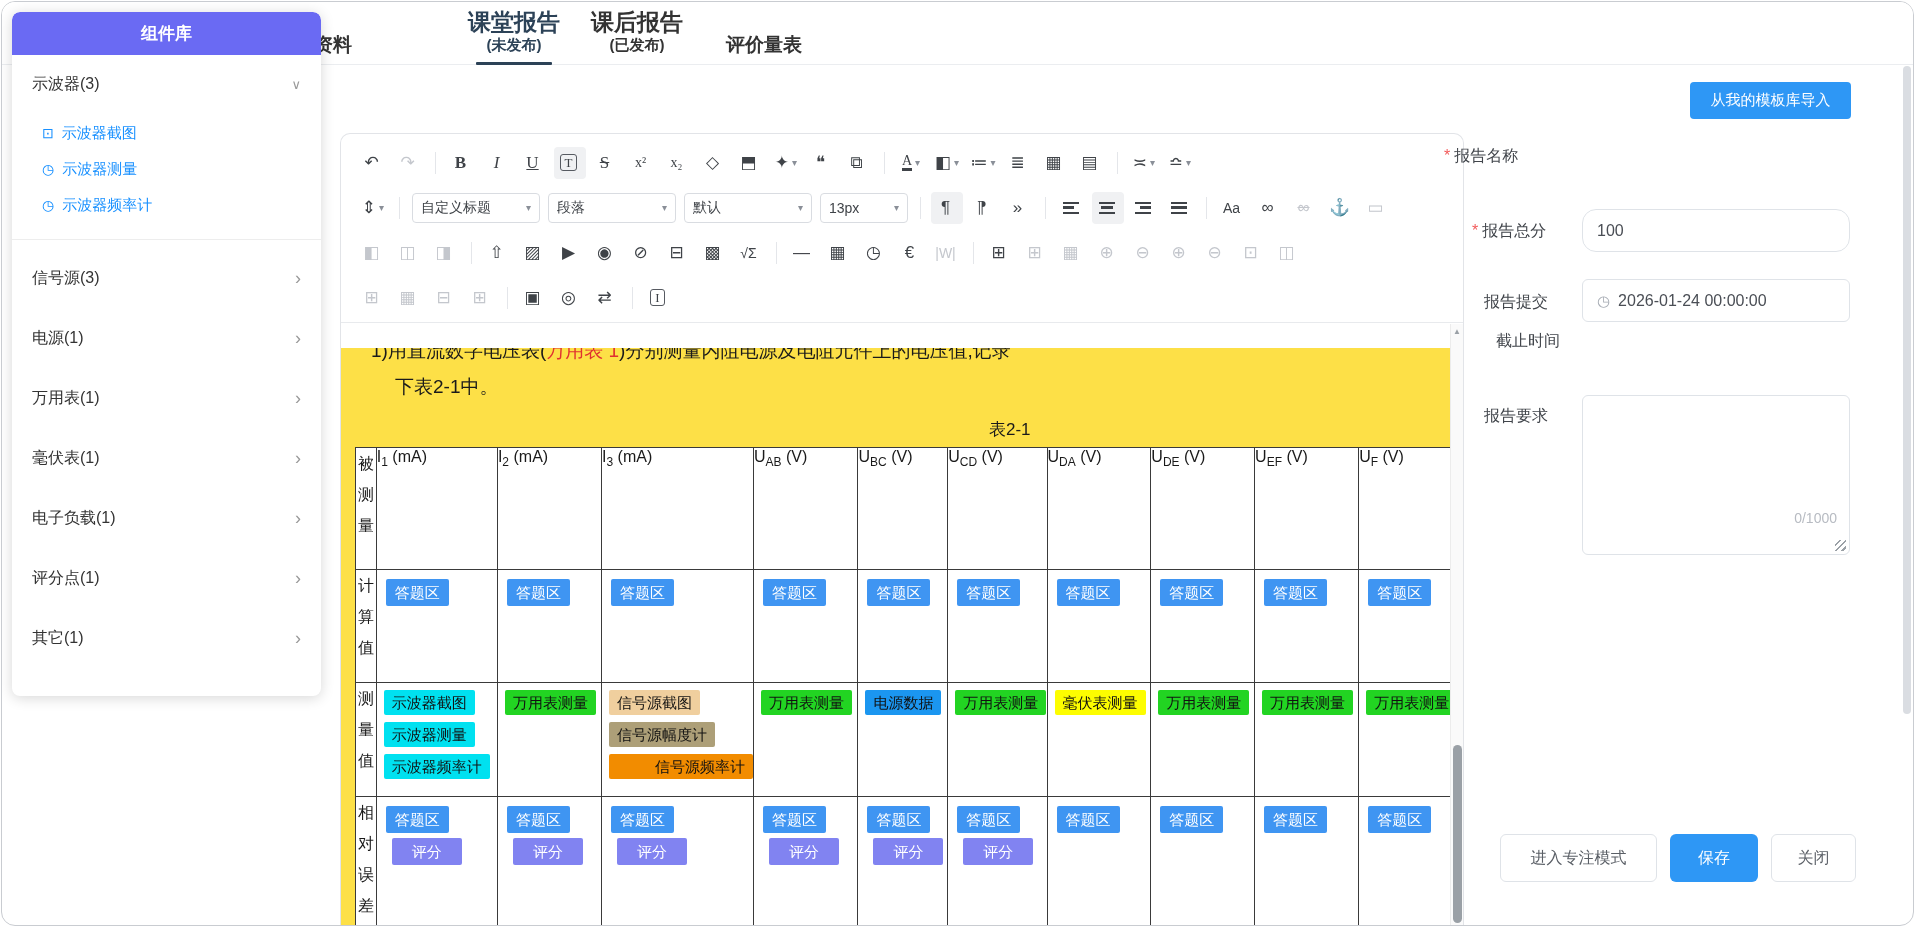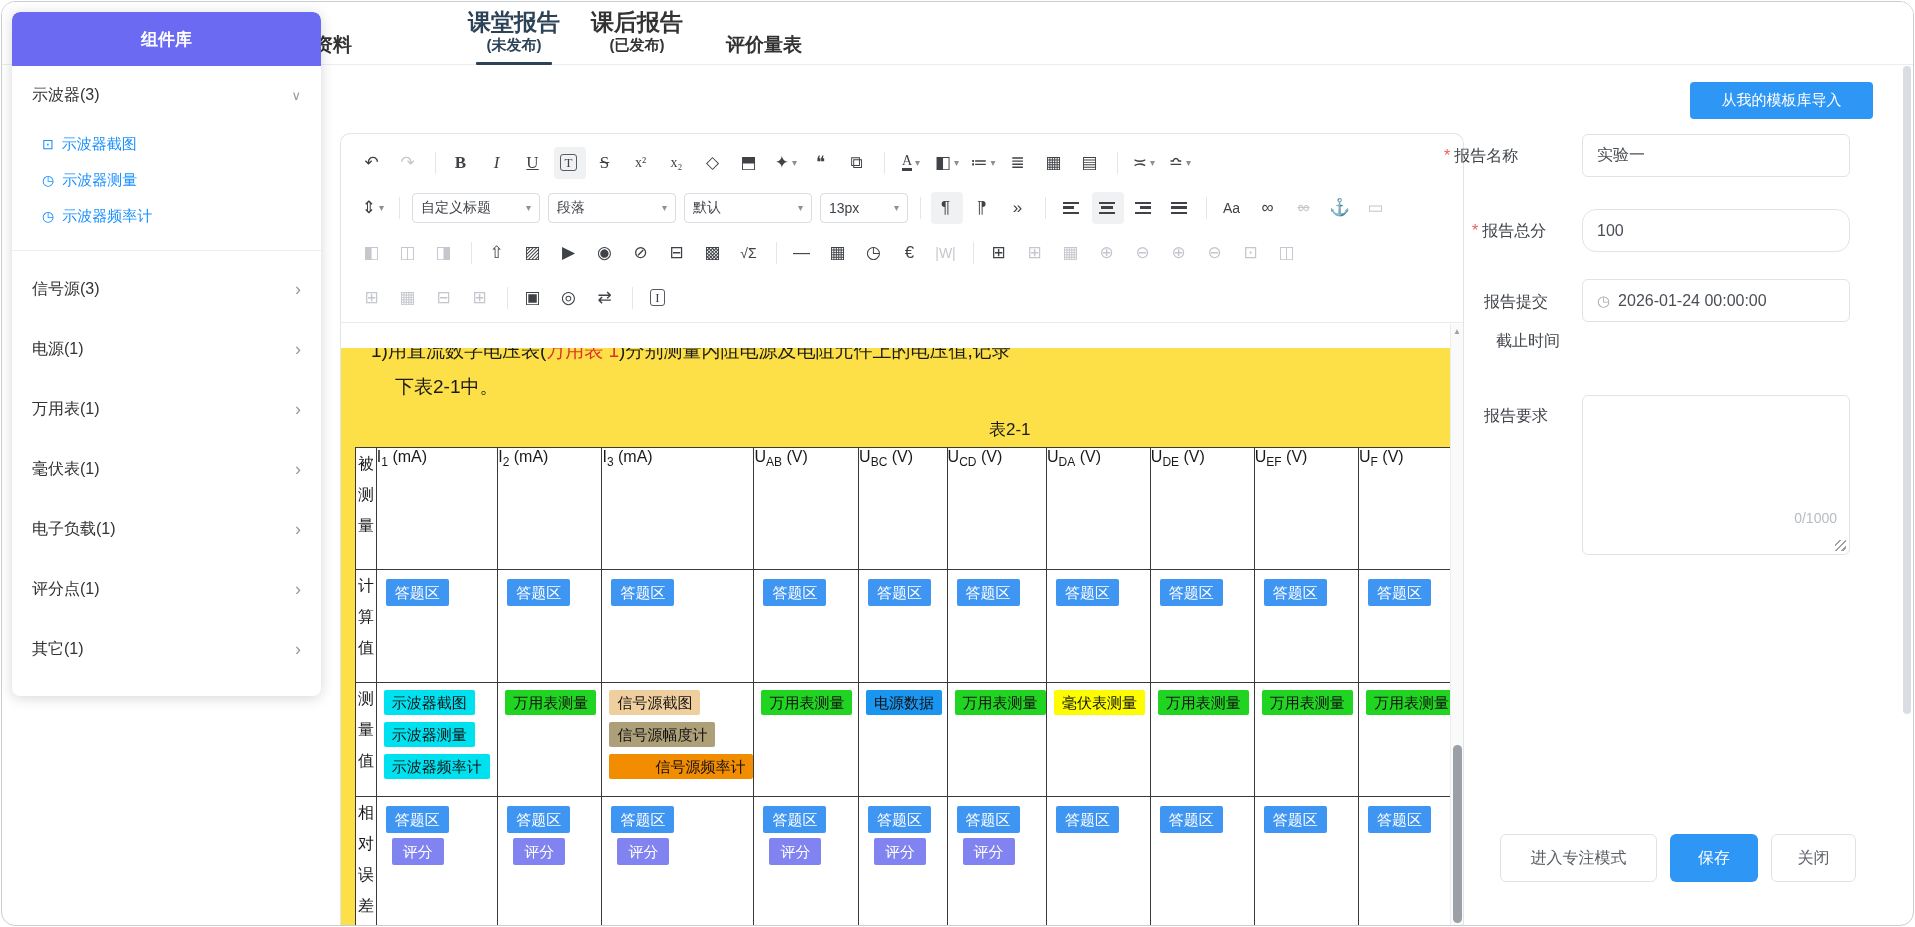--- a/index.html
+++ b/index.html
@@ -13,21 +13,21 @@
   .tab-plain{position:absolute;font-size:19px;font-weight:bold;color:#333;cursor:pointer;white-space:nowrap;}
   .tab-two{position:absolute;width:110px;text-align:center;cursor:pointer;}
   .tab-two .l1{font-size:23px;font-weight:bold;color:#333;line-height:24px;}
   .tab-two .l2{font-size:15px;font-weight:bold;color:#333;line-height:22px;}
   .tab-two.active .l1,.tab-two.active .l2{color:#2c4257;}
   .tab-underline{position:absolute;height:3px;background:#2c4257;border-radius:1px;}
 
   
   .sidebar{position:absolute;left:10px;top:10px;width:309px;height:684px;background:#fff;
            border-radius:8px;box-shadow:0 2px 14px rgba(0,0,0,.16);z-index:30;overflow:hidden;}
-  .sb-head{height:54px;background:#6a6af3;border-radius:8px 8px 0 0;color:#fff;font-weight:bold;
+  .sb-head{height:43px;background:#6a6af3;border-radius:8px 8px 0 0;color:#fff;font-weight:bold;
            font-size:17px;display:flex;align-items:center;justify-content:center;}
   .sb-group{height:58px;display:flex;align-items:center;justify-content:space-between;padding:0 20px;cursor:pointer;}
   .sb-label{font-size:16px;color:#333;}
   .chev{color:#999;font-size:15px;}
   .chev.down{font-size:13px;}
   .sb-links{padding:2px 0 0 30px;}
   .sb-link{height:36px;display:flex;align-items:center;gap:8px;color:#1890ff;font-size:15px;cursor:pointer;}
   .sb-link .ic{font-size:14px;}
   .sb-divider{border-top:1px solid #ededed;margin:16px 0 8px 0;}
   .sb-sec{height:60px;display:flex;align-items:center;justify-content:space-between;padding:0 20px;cursor:pointer;}
@@ -77,21 +77,21 @@
   .doc-line2{position:absolute;top:26px;left:54px;font-size:19px;color:#1a1a1a;}
   .doc-caption{position:absolute;top:70px;left:648px;font-size:17px;color:#1a1a1a;}
   table.doc{border-collapse:collapse;table-layout:fixed;position:absolute;top:99px;left:14px;background:#fff;}
   table.doc td{border:1px solid #3a3a3a;vertical-align:top;padding:0;font-family:"Liberation Serif",serif;}
   td.vlab{font-size:16px;line-height:31px;text-align:center;white-space:pre-line;padding-top:5px;color:#1a1a1a;}
   td.hcell{font-size:16px;padding:9px 2px 0 8px;color:#1a1a1a;white-space:nowrap;}
   td.hcell sub{font-size:12px;}
   .tag{display:block;width:max-content;font-family:"Liberation Sans",sans-serif;font-size:15px;
        line-height:1;padding:6px 9px;margin:9px 0 0 9px;color:#fff;border-radius:2px;cursor:pointer;}
   .tag.answer{background:#3f95f2;}
-  .tag.score{background:#8183f1;margin:5px 0 0 15px;padding:6px 11px;}
+  .tag.score{background:#8183f1;margin:5px 0 0 15px;padding:6px 20px;}
   .tag.meas{color:#111;margin:7px 0 0 7px;padding:5px 8px;border-radius:2px;}
   .tag.cyan{background:#00e1f0;}
   .tag.green{background:#22d422;}
   .tag.wheat{background:#f0cf9e;}
   .tag.khaki{background:#ad9f78;}
   .tag.orange{background:#f28c00;padding-left:46px;}
   .tag.pblue{background:#1b96f0;}
   .tag.yellow{background:#fdfd00;}
 
   
@@ -727,28 +727,25 @@
       </tbody>
         </table>
     </div>
 
     <div class="ed-scroll">
       <div class="up">▲</div>
       <div class="ed-thumb"></div>
     </div>
   </div>
 
-  <button class="btn-primary abs" style="left:1688px;top:80px;width:183px;height:37px;">从我的模板库导入</button>
+  <button class="btn-primary abs" style="left:1688px;top:80px;width:161px;height:37px;">从我的模板库导入</button>
 
   <div class="lab abs" style="left:1442px;top:144px;">
     <span class="star">*</span><span>报告名称</span>
   </div>
-  <div class="inp abs" style="left:1580px;top:132px;width:268px;height:43px;">
-      <span>实验一</span>
-    </div>
 
   <div class="lab abs" style="left:1470px;top:219px;">
     <span class="star">*</span><span>报告总分</span>
   </div>
   <div class="inp abs" style="left:1580px;top:207px;width:268px;height:43px;border-radius:14px;">
       <span>100</span>
     </div>
 
   <div class="lab abs" style="left:1482px;top:290px;">报告提交</div>
   <div class="lab abs" style="left:1482px;top:329px;margin-left:12px;">截止时间</div>

